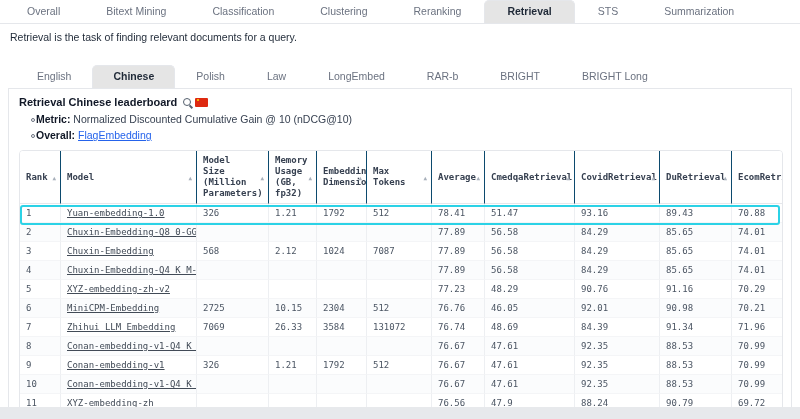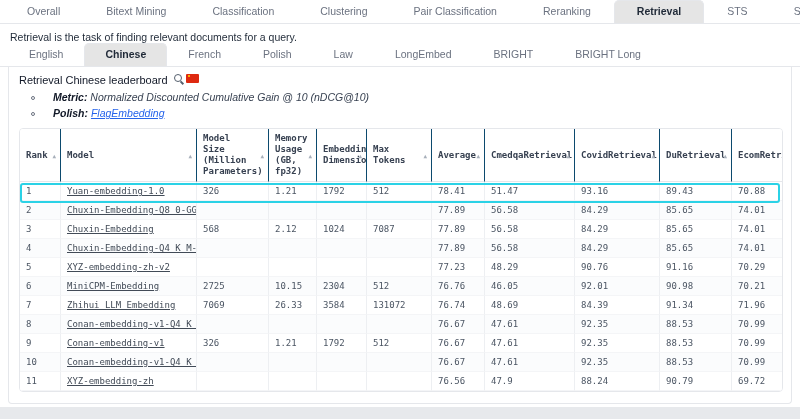--- a/index.html
+++ b/index.html
@@ -11,50 +11,50 @@
   }
   .app { width:800px; height:407px; background:#ffffff; overflow:hidden; }
 
   
   .tabbar {
     display:flex; align-items:flex-end;
     border-bottom:1px solid #e5e7eb;
     white-space:nowrap; overflow:hidden;
   }
   .tabbar.top { padding-left:4px; }
-  .tabbar.lang { margin:0 0; padding-left:8px; }
+  .tabbar.lang { margin:0 8px; padding-left:8px; }
   .tab {
     appearance:none; background:transparent; border:1px solid transparent; border-bottom:none;
     font-family:inherit; font-size:10.5px; line-height:12px; color:#6b7280;
     padding:4px 22px 6px; cursor:pointer; border-radius:5px 5px 0 0;
   }
   .tabbar.lang .tab { padding:4px 20px 6px; }
   .tab.active {
     background:#e5e5e5; border-color:#e5e7eb; color:#1f2937; font-weight:700;
     margin-bottom:-1px; border-bottom:1px solid #fff;
   }
 
-  .desc { font-size:10.5px; color:#1f2937; margin:7px 0 0 10px; }
+  .desc { font-size:10.5px; color:#1f2937; margin:7px 0 22px 10px; }
 
   
   .panel {
     margin:0 8px; border:1px solid #e5e7eb; border-top:none;
     border-radius:0 0 4px 4px; height:337px; overflow:hidden; background:#fff;
   }
   .lb-title {
-    margin:7px 10px 0; font-size:11px; font-weight:400; color:#111827;
-    display:flex; align-items:flex-start; gap:4px;
+    margin:7px 10px 0; font-size:11px; font-weight:700; color:#111827;
+    display:flex; align-items:center; gap:4px;
   }
   .mag { width:8px; height:8px; border:1.5px solid #55606e; border-radius:50%; position:relative; display:inline-block; margin-left:2px; }
   .mag::after { content:""; position:absolute; width:1.5px; height:4px; background:#55606e; left:6px; top:6px; transform:rotate(-45deg); }
   .flag { width:13px; height:9px; background:#de2910; border-radius:1px; position:relative; display:inline-block; }
   .flag::after { content:""; position:absolute; left:2px; top:1px; width:2px; height:2px; background:#ffde00; border-radius:50%; }
 
   ul.meta { list-style:none; margin:5px 0 0; padding:0 0 0 22px; }
-  ul.meta li { font-size:10.5px; line-height:13px; color:#374151; margin:3px 0; display:flex; align-items:baseline; gap:18px;font-style:italic; }
+  ul.meta li { font-size:10.5px; line-height:13px; color:#374151; margin:3px 0; display:flex; align-items:baseline; gap:1px; }
   ul.meta .bullet { width:4px; height:4px; border:1px solid #6b7280; border-radius:50%; flex:0 0 auto; position:relative; top:-1px; }
   ul.meta b { color:#111827; }
   a.ext-link { color:#2563eb; text-decoration:underline; cursor:pointer; }
 
   
   .table-wrap {
     position:relative; margin:8px 0 0 10px; width:764px;
     border:1px solid #e5e7eb; border-radius:4px; overflow:hidden; background:#fff;
   }
   table {
@@ -83,55 +83,54 @@
 </head>
 <body>
 
 <div class="app">
 
   <div class="tabbar top" id="top-tabs">
       <button class="tab">Overall</button>
       <button class="tab">Bitext Mining</button>
       <button class="tab">Classification</button>
       <button class="tab">Clustering</button>
-      <button class="tab">Pair Classification</button>
       <button class="tab">Reranking</button>
       <button class="tab active">Retrieval</button>
       <button class="tab">STS</button>
       <button class="tab">Summarization</button>
     </div>
 
   <p class="desc">Retrieval is the task of finding relevant documents for a query.</p>
 
   <div class="tabbar lang" id="lang-tabs">
       <button class="tab">English</button>
       <button class="tab active">Chinese</button>
-      <button class="tab">French</button>
       <button class="tab">Polish</button>
       <button class="tab">Law</button>
       <button class="tab">LongEmbed</button>
+      <button class="tab">RAR-b</button>
       <button class="tab">BRIGHT</button>
       <button class="tab">BRIGHT Long</button>
     </div>
 
   <div class="panel">
     <div class="lb-title">
       <span>Retrieval Chinese leaderboard</span>
       <span class="mag"></span>
       <span class="flag"></span>
     </div>
 
     <ul class="meta" id="meta-list">
         <li>
           <span class="bullet"></span>
           <span><b>Metric: </b><span>Normalized Discounted Cumulative Gain @ 10 (nDCG@10)</span></span>
         </li>
         <li>
           <span class="bullet"></span>
-          <span><b>Polish: </b><a class="ext-link">FlagEmbedding</a></span>
+          <span><b>Overall: </b><a class="ext-link">FlagEmbedding</a></span>
         </li>
       </ul>
 
     <div class="table-wrap">
       <table>
         <colgroup id="cols">
             <col style="width: 41px;">
             <col style="width: 136px;">
             <col style="width: 72px;">
             <col style="width: 48px;">

